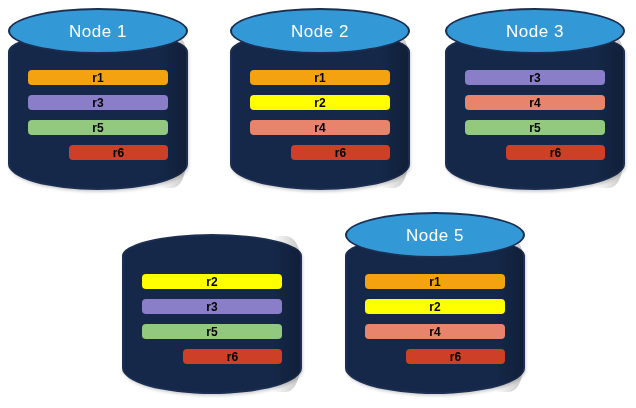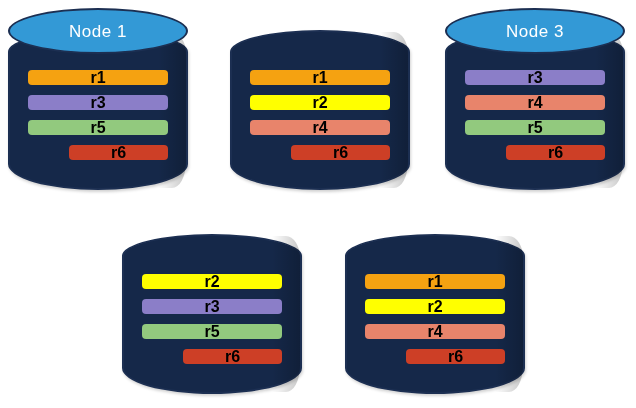--- a/index.html
+++ b/index.html
@@ -72,21 +72,21 @@
     z-index: 3;
   }
   .bar {
     height: 15px;
     margin-bottom: 10px;
     border-radius: 4px;
     display: flex;
     align-items: center;
     justify-content: center;
     color: #000000;
-    font-size: 16px;
+    font-size: 12px;
     font-weight: bold;
     line-height: 1;
   }
   .bar:last-child { margin-bottom: 0; margin-left: 41px; }
 </style>
 </head>
 <body>
 
 <div id="canvas">
     <div class="node" style="left: 8px; top: 8px; width: 180px; height: 182px;">
@@ -96,20 +96,23 @@
       </div>
       <div class="bars">
         <div class="bar" style="background: rgb(245, 162, 17);">r1</div>
         <div class="bar" style="background: rgb(139, 126, 200);">r3</div>
         <div class="bar" style="background: rgb(146, 201, 126);">r5</div>
         <div class="bar" style="background: rgb(205, 63, 38);">r6</div>
       </div>
     </div>
     <div class="node" style="left: 230px; top: 8px; width: 180px; height: 182px;">
       <div class="cyl-body" style="background: rgb(21, 40, 73);"></div>
+      <div class="cyl-top" style="background: rgb(51, 153, 214);">
+        <div class="node-title" style="color: rgb(255, 255, 255);">Node  2</div>
+      </div>
       <div class="bars">
         <div class="bar" style="background: rgb(245, 162, 17);">r1</div>
         <div class="bar" style="background: rgb(255, 255, 0);">r2</div>
         <div class="bar" style="background: rgb(232, 132, 107);">r4</div>
         <div class="bar" style="background: rgb(205, 63, 38);">r6</div>
       </div>
     </div>
     <div class="node" style="left: 445px; top: 8px; width: 180px; height: 182px;">
       <div class="cyl-body" style="background: rgb(21, 40, 73);"></div>
       <div class="cyl-top" style="background: rgb(51, 153, 214);">
@@ -126,20 +129,23 @@
       <div class="cyl-body" style="background: rgb(21, 40, 73);"></div>
       <div class="bars">
         <div class="bar" style="background: rgb(255, 255, 0);">r2</div>
         <div class="bar" style="background: rgb(139, 126, 200);">r3</div>
         <div class="bar" style="background: rgb(146, 201, 126);">r5</div>
         <div class="bar" style="background: rgb(205, 63, 38);">r6</div>
       </div>
     </div>
     <div class="node" style="left: 345px; top: 212px; width: 180px; height: 182px;">
       <div class="cyl-body" style="background: rgb(21, 40, 73);"></div>
+      <div class="cyl-top" style="background: rgb(51, 153, 214);">
+        <div class="node-title" style="color: rgb(255, 255, 255);">Node  5</div>
+      </div>
       <div class="bars">
         <div class="bar" style="background: rgb(245, 162, 17);">r1</div>
         <div class="bar" style="background: rgb(255, 255, 0);">r2</div>
         <div class="bar" style="background: rgb(232, 132, 107);">r4</div>
         <div class="bar" style="background: rgb(205, 63, 38);">r6</div>
       </div>
     </div>
   </div>
 
 </body></html>

